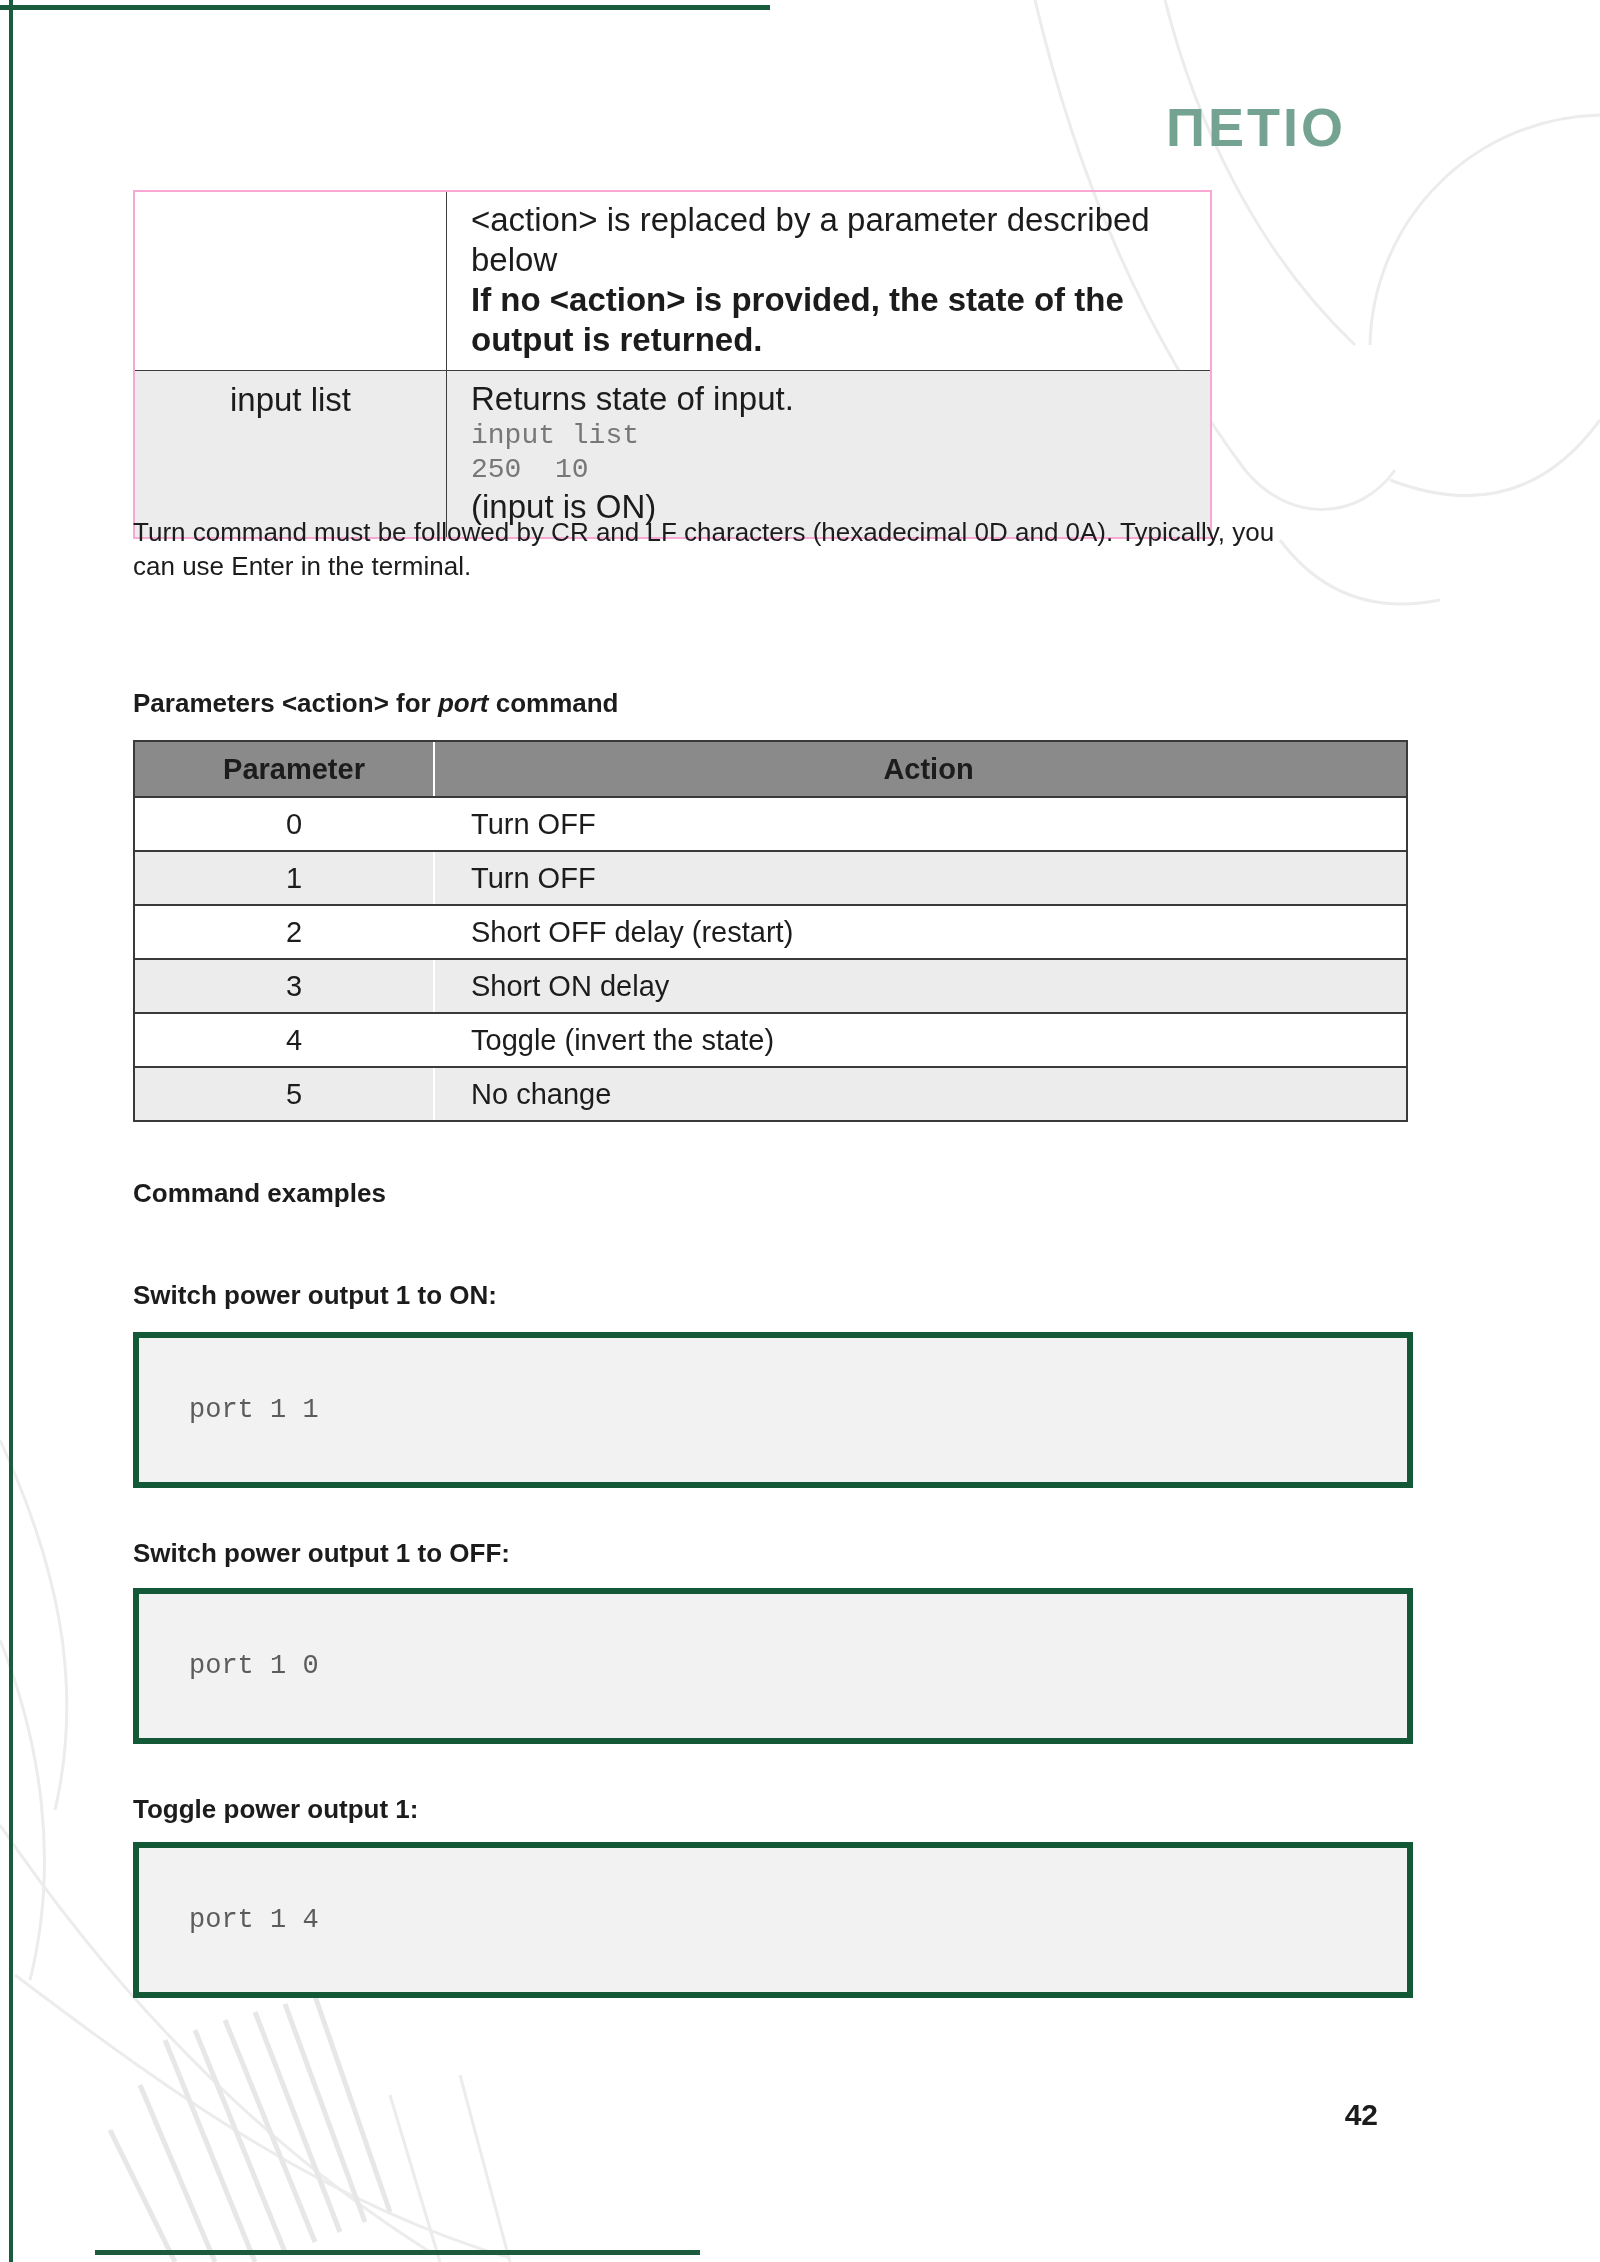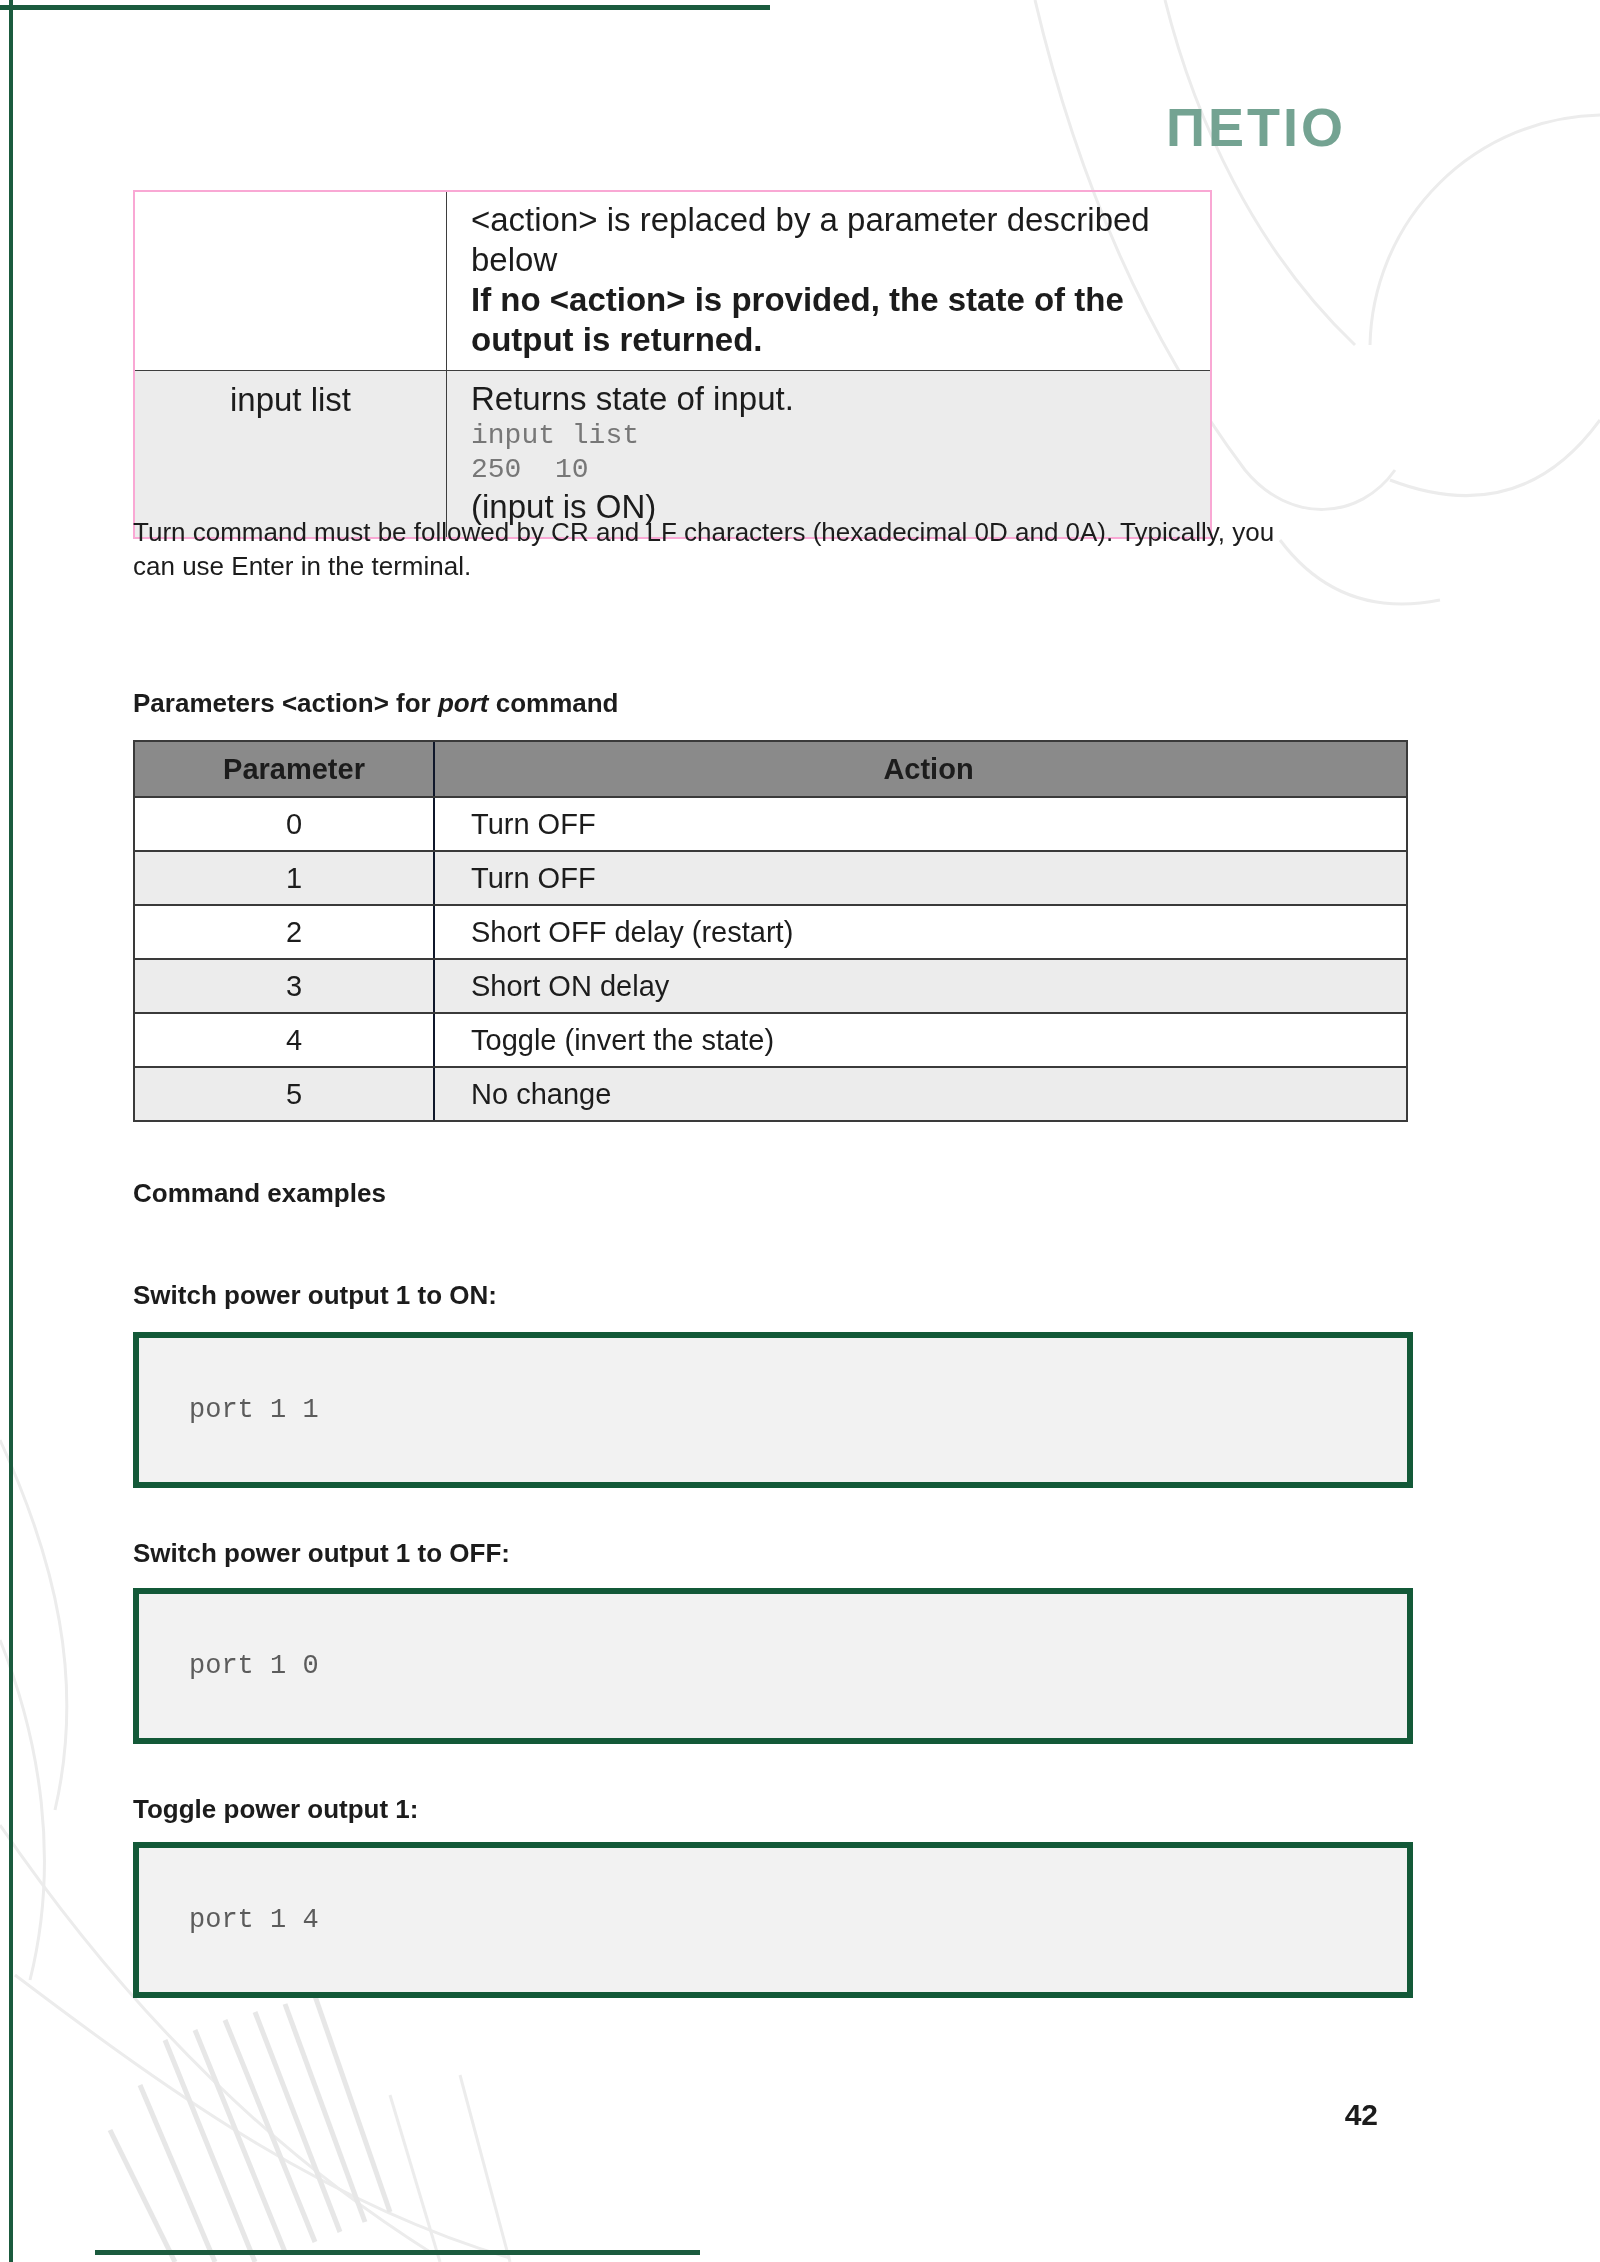--- a/index.html
+++ b/index.html
@@ -52,21 +52,21 @@
   
   .param-table{
     left:133px;top:740px;width:1275px;
     border:2px solid #3a3a3a;box-sizing:border-box;
     display:flex;flex-direction:column;
   }
   .p-row{display:flex;width:100%;height:54px;box-sizing:border-box;align-items:center;}
   .p-row + .p-row{border-top:2px solid #3a3a3a;}
   .p-head{background:#8a8a8a;font-weight:bold;}
   .p-c1{width:300px;flex:0 0 300px;text-align:center;font-size:29px;
-    border-right:2px solid #0f172a;box-sizing:border-box;height:100%;
+    border-right:2px solid #ffffff;box-sizing:border-box;height:100%;
     display:flex;align-items:center;justify-content:center;padding-left:20px;}
   .p-c2{flex:1;font-size:29px;padding-left:36px;height:100%;
     display:flex;align-items:center;}
   .p-head .p-c2{justify-content:center;padding-left:16px;}
   .p-row.alt{background:#ececec;}
   
   .code-box{
     left:133px;width:1280px;height:156px;
     background:#f2f2f2;border:6px solid #b91c1c;box-sizing:border-box;
     display:flex;align-items:center;

